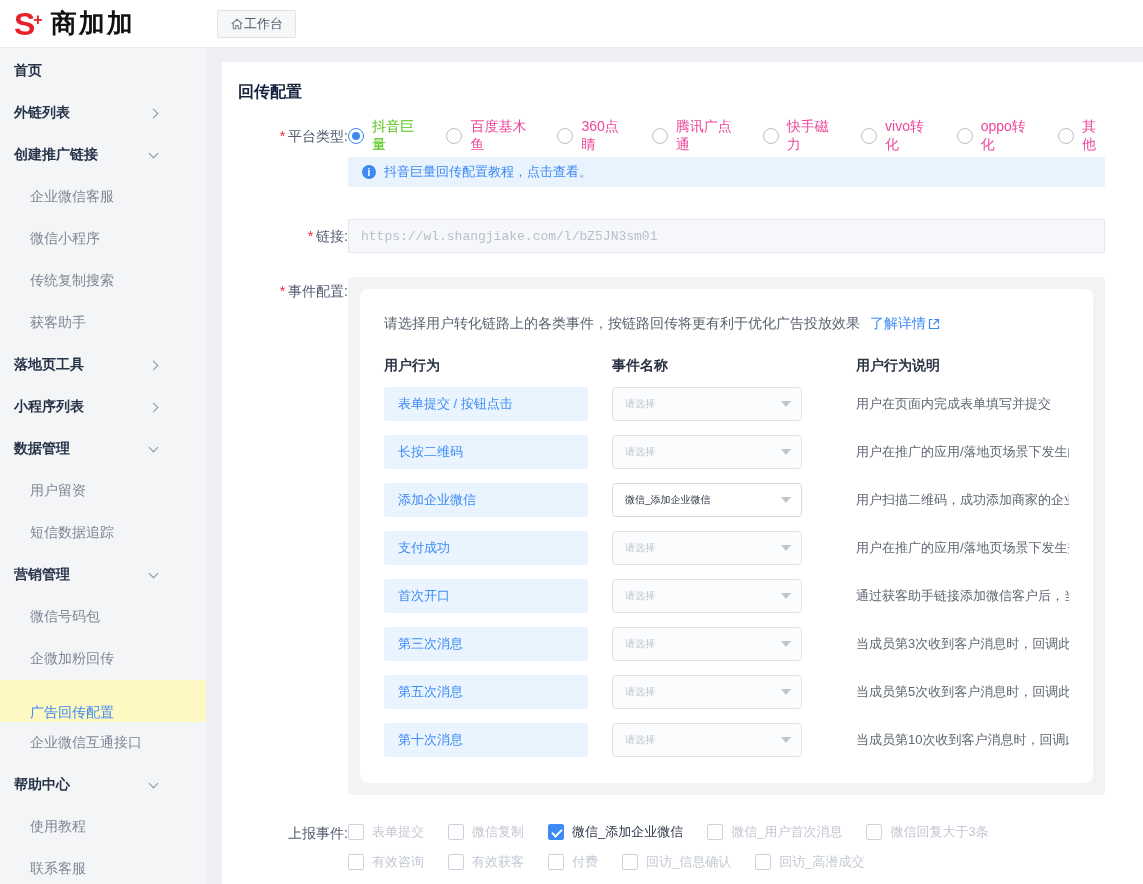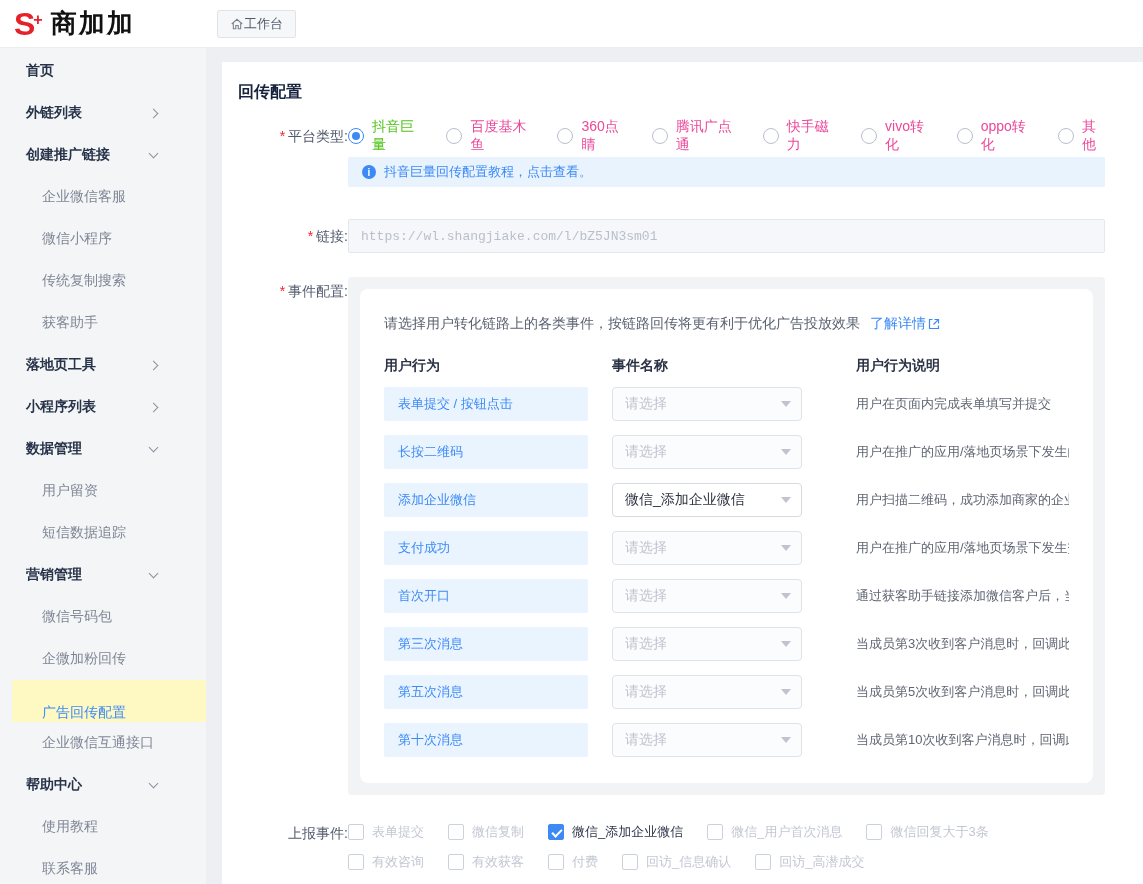--- a/index.html
+++ b/index.html
@@ -12,21 +12,21 @@
   .logo { width:206px; display:flex; align-items:center; padding-left:14px; cursor:pointer; }
   .logo-mark { position:relative; margin-right:6px; }
   .logo-s { color:var(--logo-red,#e62129); font-size:32px; font-weight:bold; line-height:32px; }
   .logo-plus { color:var(--logo-red,#e62129); font-size:16px; font-weight:bold; position:relative; top:-10px; left:-2px; }
   .logo-text { font-size:26px; font-weight:bold; color:#111; letter-spacing:2px; }
   .ws-tab { margin-left:11px; height:28px; padding:0 12px; background:#f6f7f9; border:1px solid #e0e3e8; border-radius:2px; display:flex; align-items:center; cursor:pointer; }
   .ws-tab span { font-size:13px; color:#515a6e; }
 
   
   .layout { display:flex; height:836px; }
-  .sidebar { width:206px; background:#f4f5f7; padding-top:2px; flex-shrink:0; overflow:hidden;padding-left:12px; }
+  .sidebar { width:206px; background:#f4f5f7; padding-top:2px; flex-shrink:0; overflow:hidden; }
   .side-item { height:42px; display:flex; align-items:center; padding:0 14px; cursor:pointer; position:relative; }
   .side-item .label { font-size:14px; color:#273349; font-weight:bold; }
   .side-item.sub { padding-left:30px; }
   .side-item.sub .label { font-weight:normal; color:#7f8795; }
   .side-item.active { background:#fef9c3;align-items:flex-end; }
   .side-item.active .label { color:var(--primary,#3d8af5); }
   .chev { position:absolute; right:49px; width:7px; height:7px; border-right:1.5px solid #8a919f; border-bottom:1.5px solid #8a919f; }
   .chev.right { transform:rotate(-45deg); }
   .chev.down { transform:rotate(45deg); margin-top:-3px; }
 
@@ -69,21 +69,21 @@
   .learn-more { color:var(--primary,#3d8af5); text-decoration:none; cursor:pointer; margin-left:6px; display:inline-flex; align-items:center; gap:2px; }
   .ext-icon { width:12px; height:12px; }
   .ev-grid { display:grid; grid-template-columns:204px 190px 1fr; column-gap:24px; align-items:center; }
   .ev-header { margin-top:24px; font-size:14px; font-weight:bold; color:#2b3345; }
   .desc-col { padding-left:30px; }
   .ev-row { margin-top:14px; }
   .ev-rows .ev-row:first-child { margin-top:12px; }
   .chip { height:34px; line-height:34px; background:var(--chip-bg,#e9f4ff); color:var(--primary,#3d8af5); font-size:13px; padding:0 14px; border-radius:2px; cursor:pointer; white-space:nowrap; overflow:hidden; }
   .select { height:34px; border:1px solid #dfe3e8; border-radius:4px; background:#fbfcfd; display:flex; align-items:center; padding:0 10px 0 12px; cursor:pointer; position:relative; }
   .select.has-value { background:#fff; border-color:#d6dae0; }
-  .select-value { font-size:14px; color:#bfc4cf; flex:1; white-space:nowrap; overflow:hidden; }
+  .select-value { font-size:10px; color:#bfc4cf; flex:1; white-space:nowrap; overflow:hidden; }
   .select.has-value .select-value { color:#2e3442; }
   .caret { width:0; height:0; border-left:5px solid transparent; border-right:5px solid transparent; border-top:6px solid #c0c4cc; flex-shrink:0; }
   .ev-desc { font-size:13px; color:#5f6673; padding-left:30px; white-space:nowrap; overflow:hidden; }
 
   
   .row-report { margin-top:28px; }
   .row-report .form-label { line-height:18px; padding-top:1px; }
   .cb-group { display:flex; flex-wrap:wrap; align-items:center; }
   .checkbox { display:inline-flex; align-items:center; margin-right:24px; cursor:pointer; }
   .box { width:16px; height:16px; border:1px solid #ccd2dc; border-radius:2px; background:#fff; position:relative; flex-shrink:0; }

